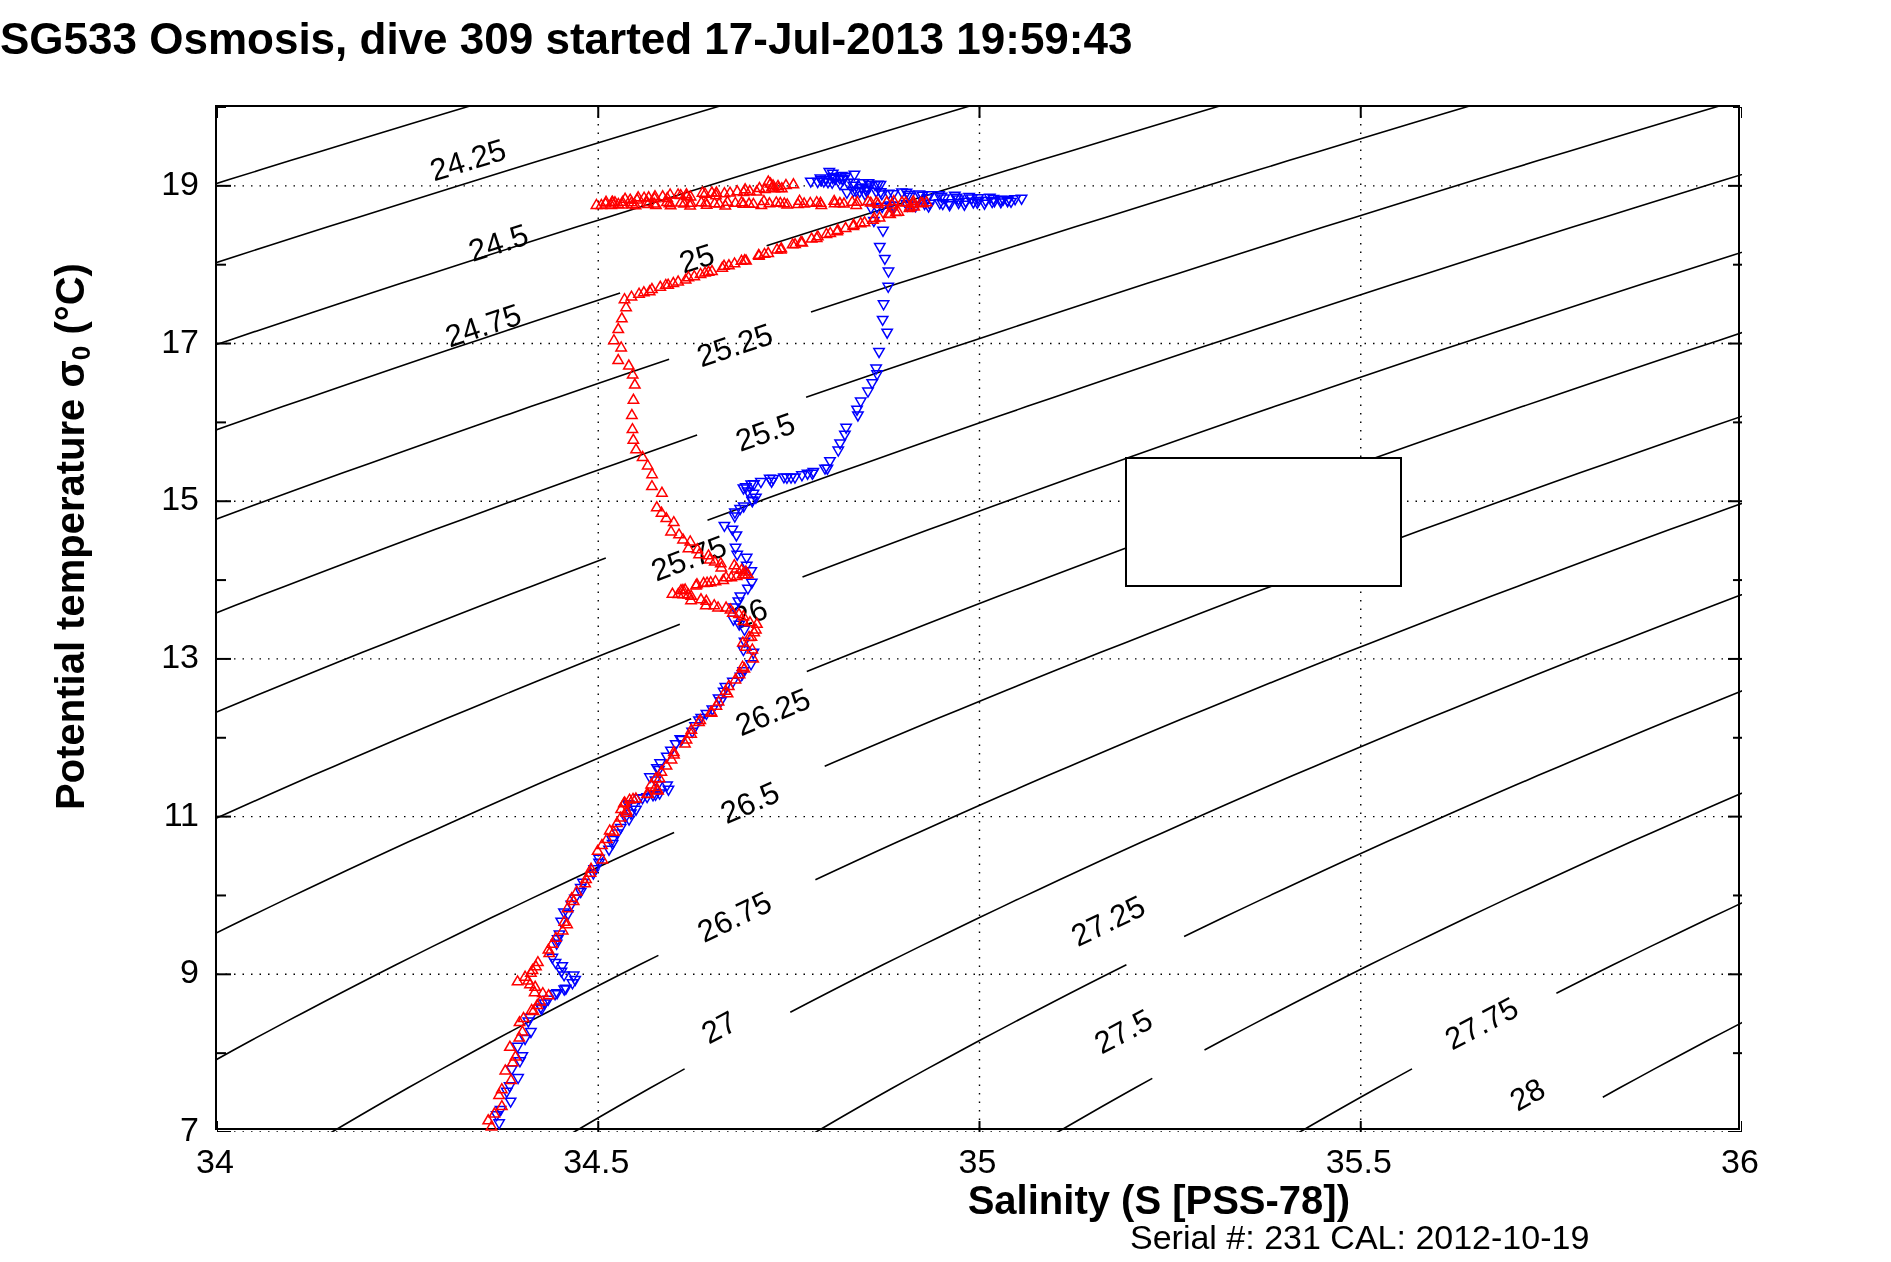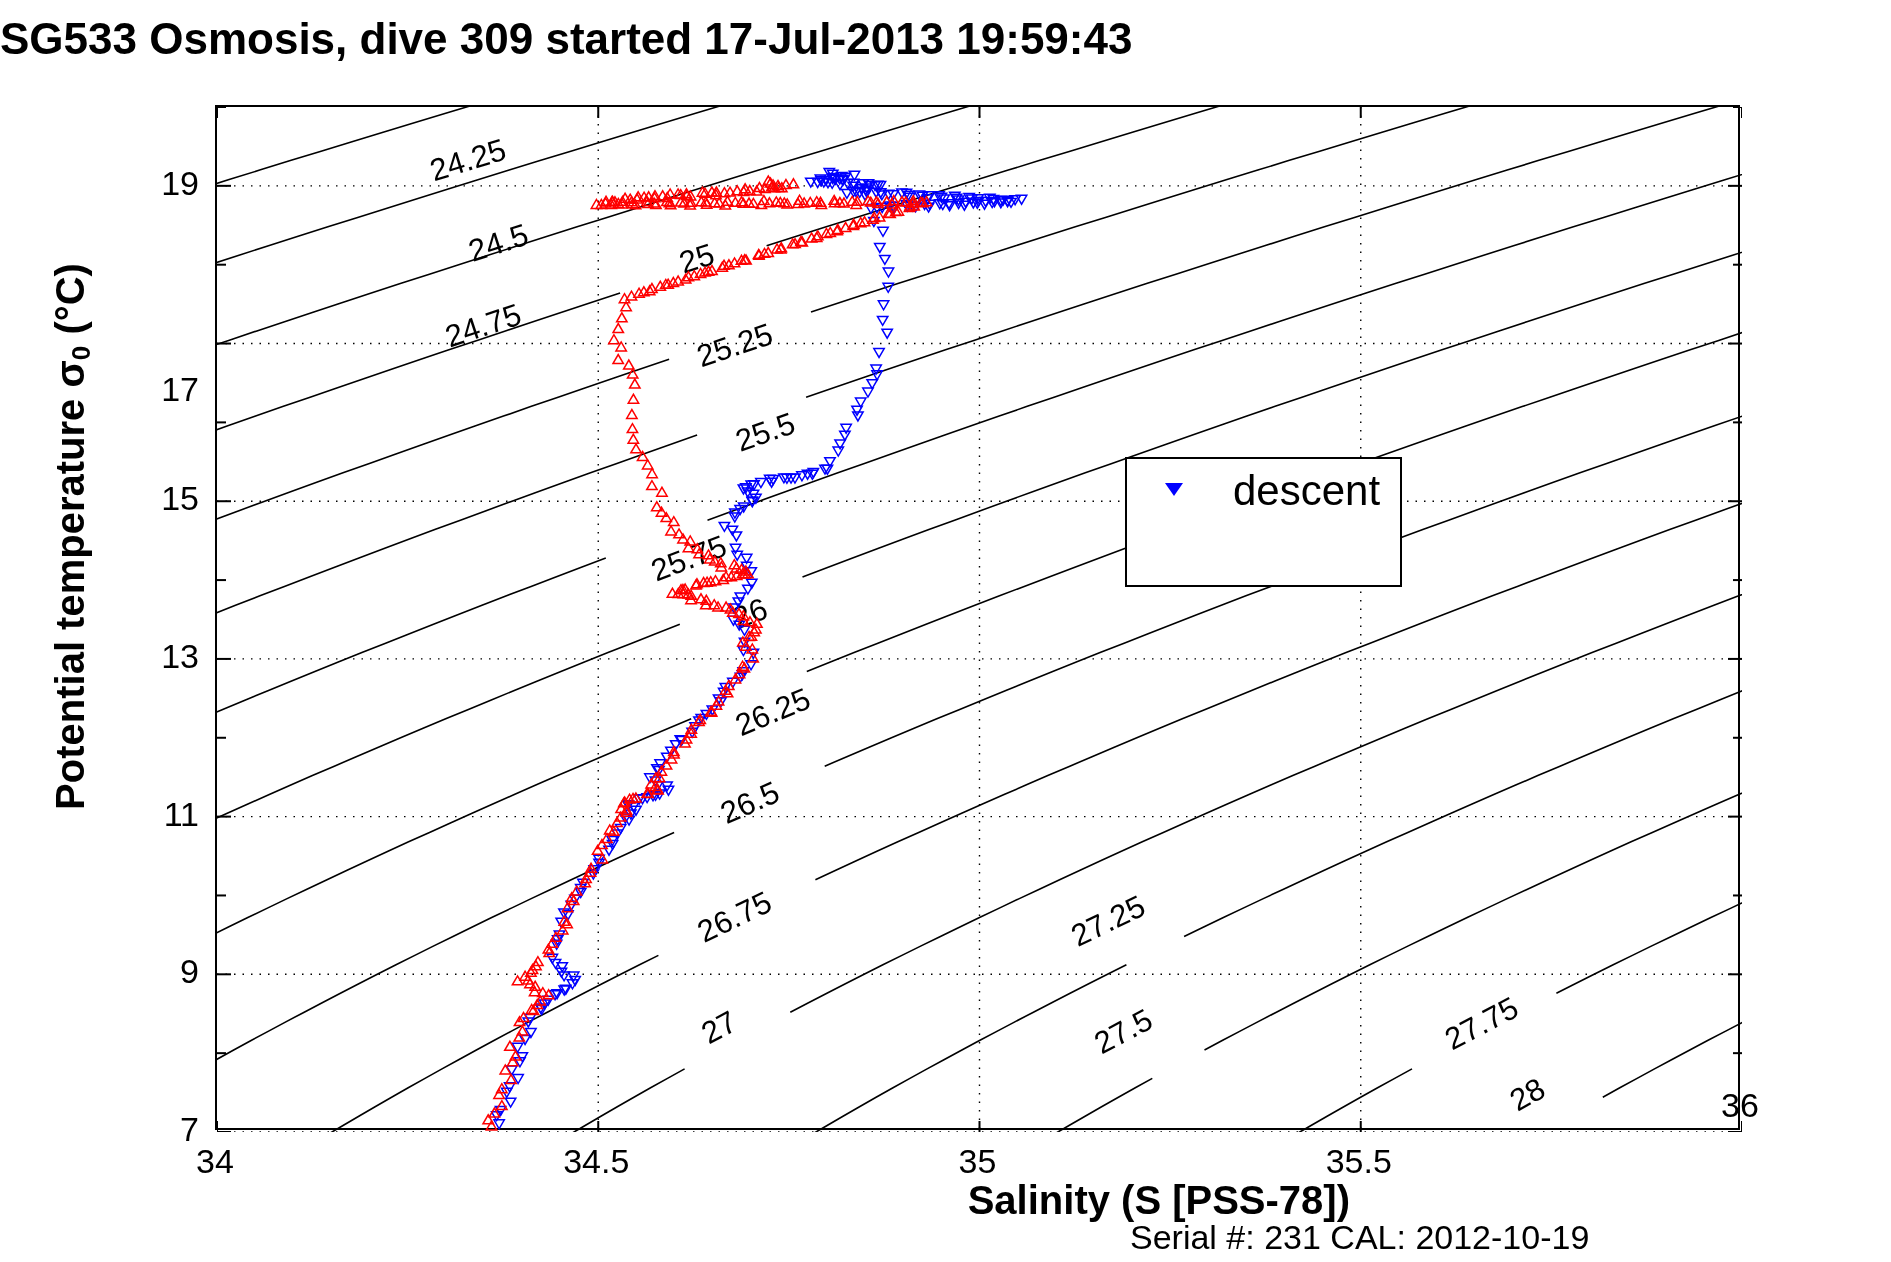--- a/index.html
+++ b/index.html
@@ -767,38 +767,32 @@
         <path d="M 279.66383067810926 1002.6171896872324 L 290.06383067810924 1002.6171896872324 L 284.86383067810925 993.6731896872325 Z" fill="none" stroke="#ff0000" stroke-width="1.5"></path>
         <path d="M 272.20410993652223 1010.0221209659815 L 282.6041099365222 1010.0221209659815 L 277.4041099365222 1001.0781209659815 Z" fill="none" stroke="#ff0000" stroke-width="1.5"></path>
         <path d="M 265.99258166070734 1016.7817068336808 L 276.3925816607073 1016.7817068336808 L 271.19258166070733 1007.8377068336808 Z" fill="none" stroke="#ff0000" stroke-width="1.5"></path>
         <path d="M 269.29999999999956 1022.9563076923077 L 279.69999999999953 1022.9563076923077 L 274.49999999999955 1014.0123076923078 Z" fill="none" stroke="#ff0000" stroke-width="1.5"></path>
       </g>
   </svg>
 </div>
 
 <div class="ytickwrap" id="ticklabels">
     <div class="ylabtxt" style="left: 139px; top: 183.846px;">19</div>
-    <div class="ylabtxt" style="left: 139px; top: 341.538px; margin-top: 48px;">17</div>
+    <div class="ylabtxt" style="left: 139px; top: 341.538px;">17</div>
     <div class="ylabtxt" style="left: 139px; top: 499.231px;">15</div>
     <div class="ylabtxt" style="left: 139px; top: 656.923px;">13</div>
     <div class="ylabtxt" style="left: 139px; top: 814.615px;">11</div>
     <div class="ylabtxt" style="left: 139px; top: 972.308px;">9</div>
     <div class="ylabtxt" style="left: 139px; top: 1130px;">7</div>
     <div class="xlabtxt" style="left: 215px; top: 1144px;">34</div>
     <div class="xlabtxt" style="left: 596.25px; top: 1144px;">34.5</div>
     <div class="xlabtxt" style="left: 977.5px; top: 1144px;">35</div>
     <div class="xlabtxt" style="left: 1358.75px; top: 1144px;">35.5</div>
-    <div class="xlabtxt" style="left: 1740px; top: 1088px;">36</div>
+    <div class="xlabtxt" style="left: 1740px; top: 1144px;">36</div>
   </div>
 
 <div id="ylabel"><span>Potential temperature </span><span>σ</span><sub>0</sub><span> (°C)</span></div>
 
 <div id="xlabel">Salinity (S [PSS-78])</div>
 <div id="footer">Serial #: 231  CAL: 2012-10-19</div>
 
 <div id="legend">
-  <div class="legrow" style="top:4px;">
-    <div class="legmark">
-        <div class="tri-down"></div>
-      </div>
-    <div class="legtxt">descent</div>
-  </div>
 </div>
 
 </body></html>

